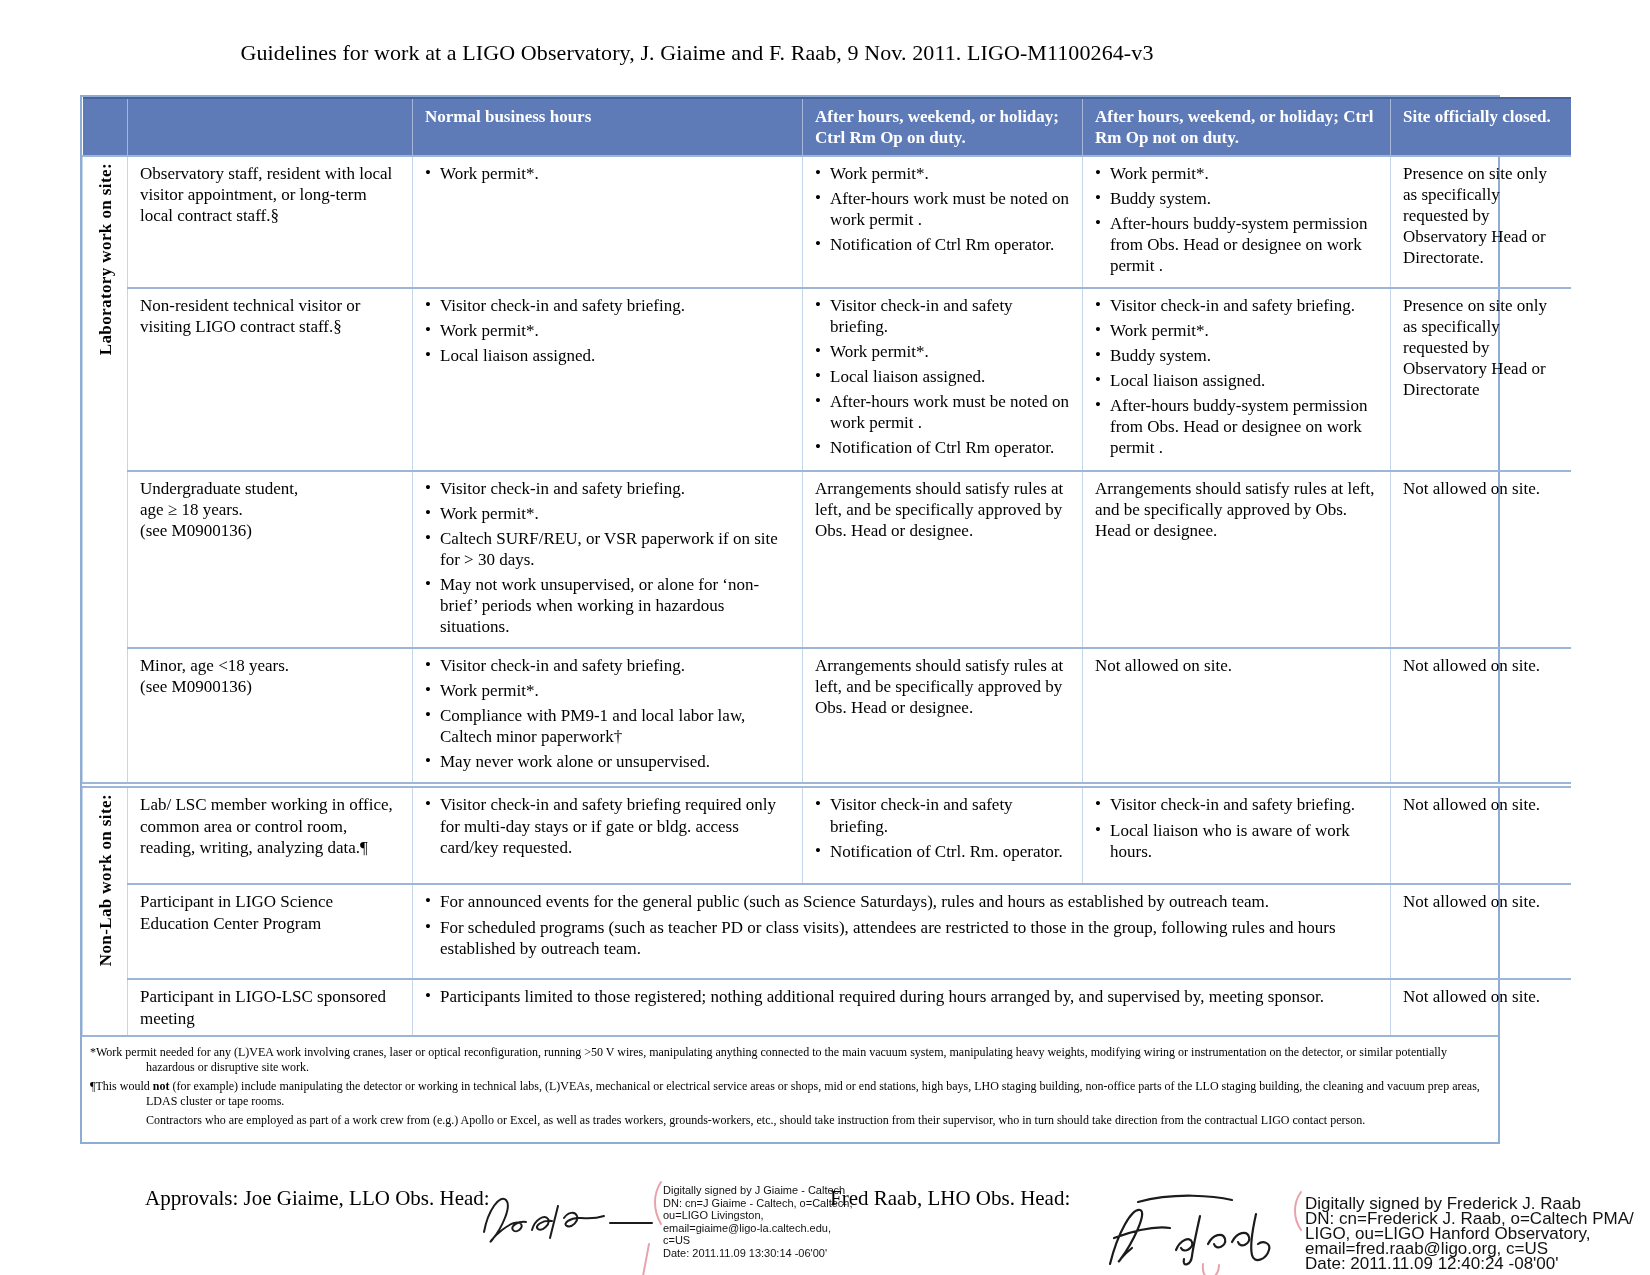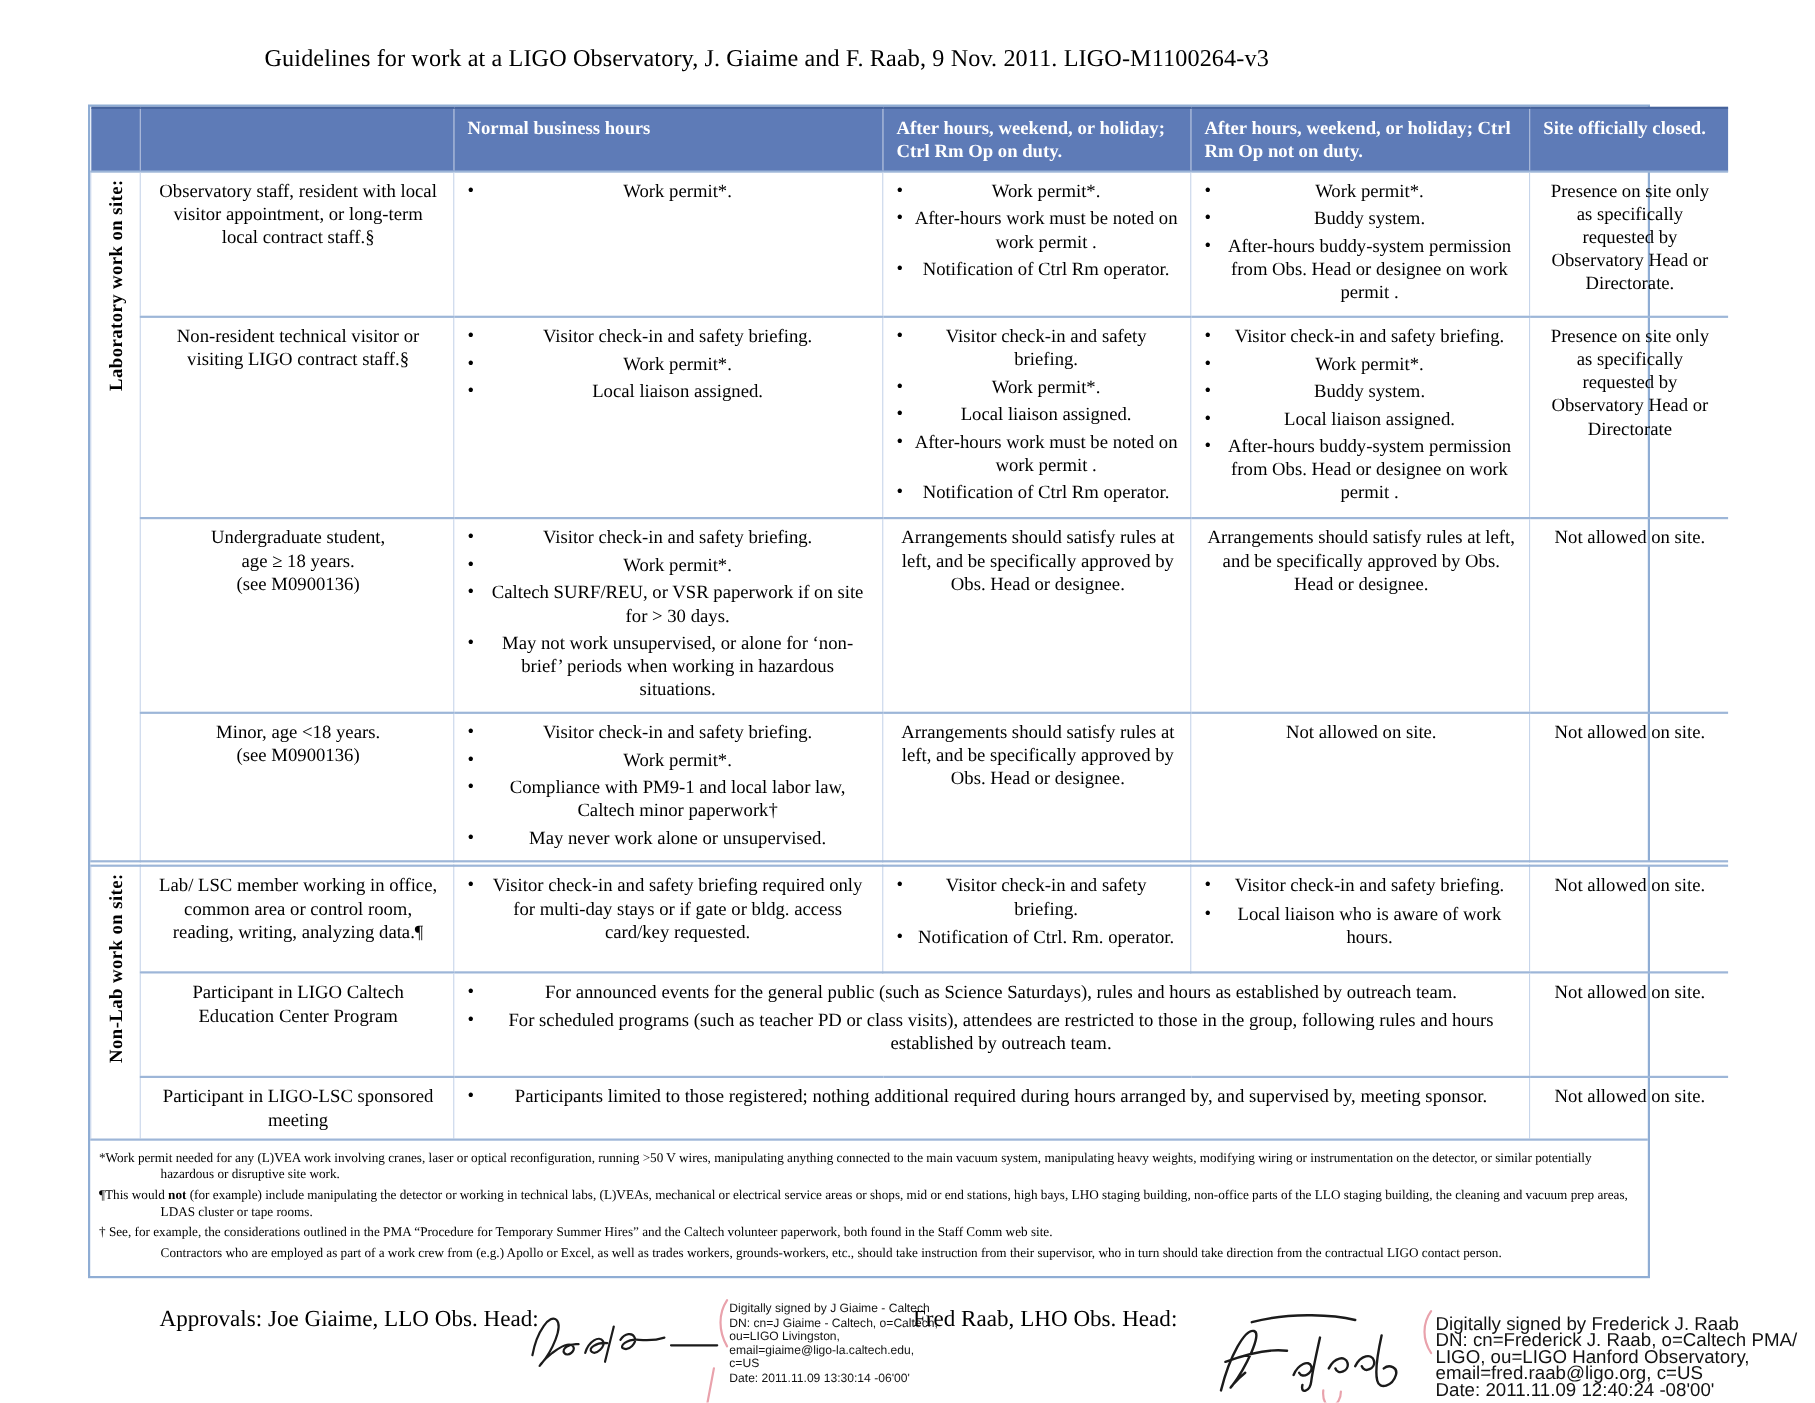--- a/index.html
+++ b/index.html
@@ -26,21 +26,21 @@
   }
   table.main th,table.main td{
     vertical-align:top;padding:6px 10px 6px 12px;box-sizing:border-box;
     font-size:17px;line-height:1.24;
   }
   table.main th{
     background:var(--hdr);color:#fff;text-align:left;font-weight:bold;
     padding-top:7px;padding-bottom:7px;border-top:2px solid #46639c;
   }
   table.main th + th{border-left:1px solid rgba(255,255,255,.45);}
-  table.main td{border-top:2px solid var(--line);border-left:1px solid var(--vline);text-align:center;}
+  table.main td{border-top:2px solid var(--line);border-left:1px solid var(--vline);}
   tr.hrow{height:46px;}
   tr.r1{height:115px;} tr.r2{height:183px;} tr.r3{height:160px;} tr.r4{height:127px;padding-left:12px;}
   tr.r5{height:97px;}  tr.r6{height:95px;}  tr.r7{height:50px;}
   tr.divider td{
     height:4px;padding:0;border-top:2px solid var(--line);
     border-bottom:2px solid var(--line);border-left:none;background:#fff;
   }
   td.sidecell{vertical-align:middle;text-align:center;padding:0;border-left:none;}
   .vlabel{
     writing-mode:vertical-rl;transform:rotate(180deg);
@@ -236,21 +236,21 @@
               <li>Local liaison who is aware of work hours.</li>
             </ul>
           </td>
       <td>
             <div>Not allowed on site.</div>
           </td>
     </tr>
 
     <tr class="r6">
       <td>
-            <div class="pre">Participant in LIGO Caltech Education Center Program</div>
+            <div class="pre">Participant in LIGO Science Education Center Program</div>
           </td>
       <td colspan="3">
             <ul class="bullets">
               <li>For announced events for the general public (such as Science Saturdays), rules and hours as established by outreach team.</li>
               <li>For scheduled programs (such as teacher PD or class visits), attendees are restricted to those in the group, following rules and hours established by outreach team.</li>
             </ul>
           </td>
       <td>
             <div>Not allowed on site.</div>
           </td>
@@ -268,21 +268,20 @@
       <td>
             <div>Not allowed on site.</div>
           </td>
     </tr>
   </tbody>
     </table>
 
   <div class="footnotes">
     <p><span class="fnm">*</span><span>Work permit needed for any (L)VEA work involving cranes, laser or optical reconfiguration, running &gt;50 V wires, manipulating anything connected to the main vacuum system, manipulating heavy weights, modifying wiring or instrumentation on the detector, or similar potentially hazardous or disruptive site work.</span></p>
     <p><span class="fnm">¶</span><span>This would </span><span class="fnb">not</span><span> (for example) include manipulating the detector or working in technical labs, (L)VEAs, mechanical or electrical service areas or shops, mid or end stations, high bays, LHO staging building, non-office parts of the LLO staging building, the cleaning and vacuum prep areas, LDAS cluster or tape rooms.</span></p>
-    <p><span class="fnm">†</span><span> See, for example, the considerations outlined in the PMA “Procedure for Temporary Summer Hires” and the Caltech volunteer paperwork, both found in the Staff Comm web site.</span></p>
     <p class="cont"><span>Contractors who are employed as part of a work crew from (e.g.) Apollo or Excel,  as well as trades workers, grounds-workers, etc., should take instruction from their supervisor, who in turn should take direction from the contractual LIGO contact person.</span></p>
   </div>
 </div>
 
 <div class="approvals">
   <div class="app-label" style="left:145px;top:6px;">Approvals: Joe Giaime, LLO Obs. Head:</div>
 
   <svg class="sig-svg" style="left:478px;top:8px;" width="186" height="58" viewBox="0 0 186 58">
     <path d="M6,44 C10,22 22,6 28,12 C34,18 24,40 14,52 C10,57 14,50 24,42 C32,36 40,32 43,36 C46,40 38,46 35,42 C32,38 40,33 48,34 M54,42 C57,31 67,26 70,31 C73,36 64,44 60,41 C56,38 64,32 74,33 M80,18 C77,30 74,42 72,50 M86,30 C90,24 97,23 99,28 C101,33 94,40 89,38 C84,36 92,29 103,30 C114,31 120,30 126,28 M132,35 L174,35" fill="none" stroke="#1b1b1b" stroke-width="2" stroke-linecap="round" stroke-linejoin="round"></path>
   </svg>

